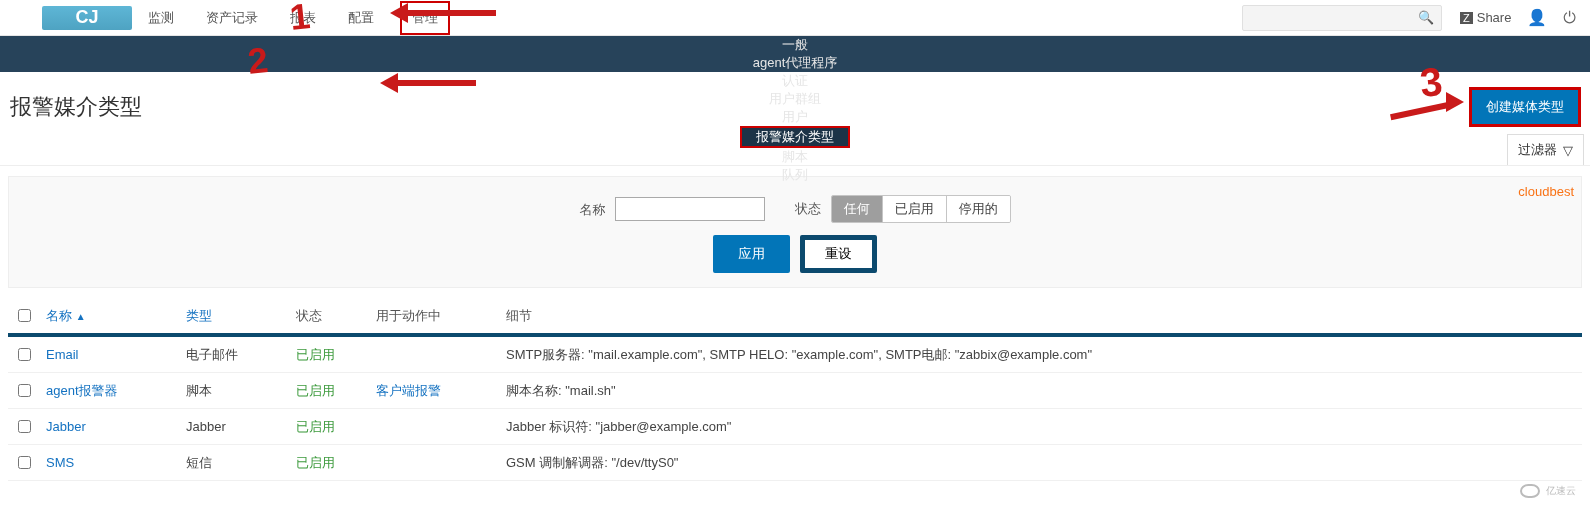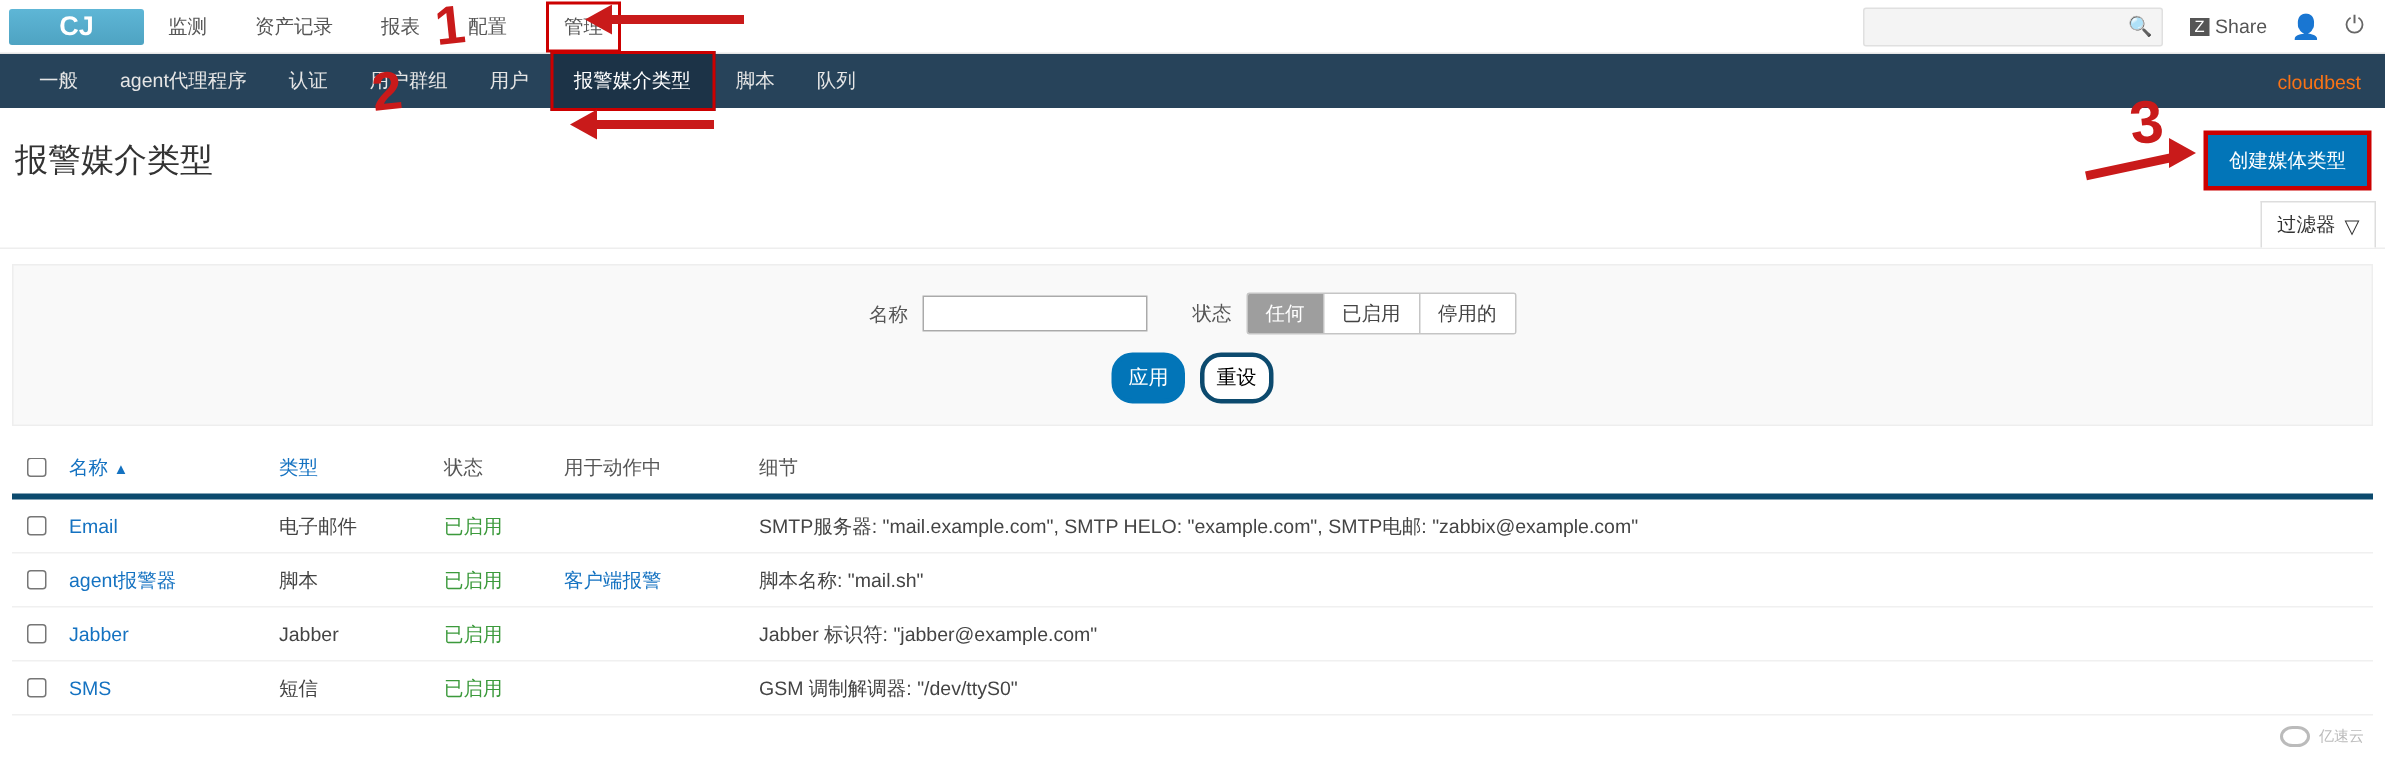--- a/index.html
+++ b/index.html
@@ -22,20 +22,21 @@
   }
   .logo {
     width: 90px; height: 24px;
     background: linear-gradient(#5eb6d6,#4ea3c2);
     color: #fff;
     font-weight: bold;
     display: flex; align-items: center; justify-content: center;
     font-size: 18px;
     margin-right: 10px;
     border-radius: 2px;
+    margin-left: 36px;
   }
   .nav1 { display: flex; gap: 20px; }
   .nav1-item {
     color: #555;
     padding: 8px 6px;
     cursor: pointer;
   }
   .nav1-item.boxed {
     border: 2px solid #c00;
     padding: 6px 10px;
@@ -57,20 +58,21 @@
   .iconbtn { padding: 0 8px; color: #666; cursor: pointer; font-size: 16px; }
   
   .subnav {
     display: flex;
     align-items: center;
     height: 36px;
     background: #27435a;
     color: #e6e6e6;
     padding: 0 12px;
     position: relative;
+    flex-direction: column;
   }
   .subnav-item {
     padding: 0 14px;
     height: 100%;
     display: flex; align-items: center;
     cursor: pointer;
   }
   .subnav-item.active {
     background: #1c3347;
     color: #fff;
@@ -122,22 +124,22 @@
   }
   .seg {
     padding: 4px 12px; cursor: pointer; color: #444; background: #fff;
     border-left: 1px solid #c5c5c5;
     text-align: center;
   }
   .seg:first-child { border-left: none; }
   .seg.active { background: #9e9e9e; color: #fff; }
   .filter-row2 { display: flex; justify-content: center; gap: 10px; }
   .btn {
-    padding: 5px 8px; border: 3px solid #0c4a6e; background: #fff; cursor: pointer;
-    border-radius: 14px;
+    padding: 5px 20px; border: 5px solid #0c4a6e; background: #fff; cursor: pointer;
+    border-radius: 2px;
   }
   .btn.primary { background: #0275b8; color: #fff; border-color: #0275b8; }
   
   .data-wrap { margin: 8px 8px 0 8px; }
   table { width: 100%; border-collapse: collapse; }
   th {
     text-align: left; font-weight: normal; color: #555;
     padding: 8px 6px; border-bottom: 4px solid #0c4a6e;
   }
   th.linkcol { color: #1472c1; }

